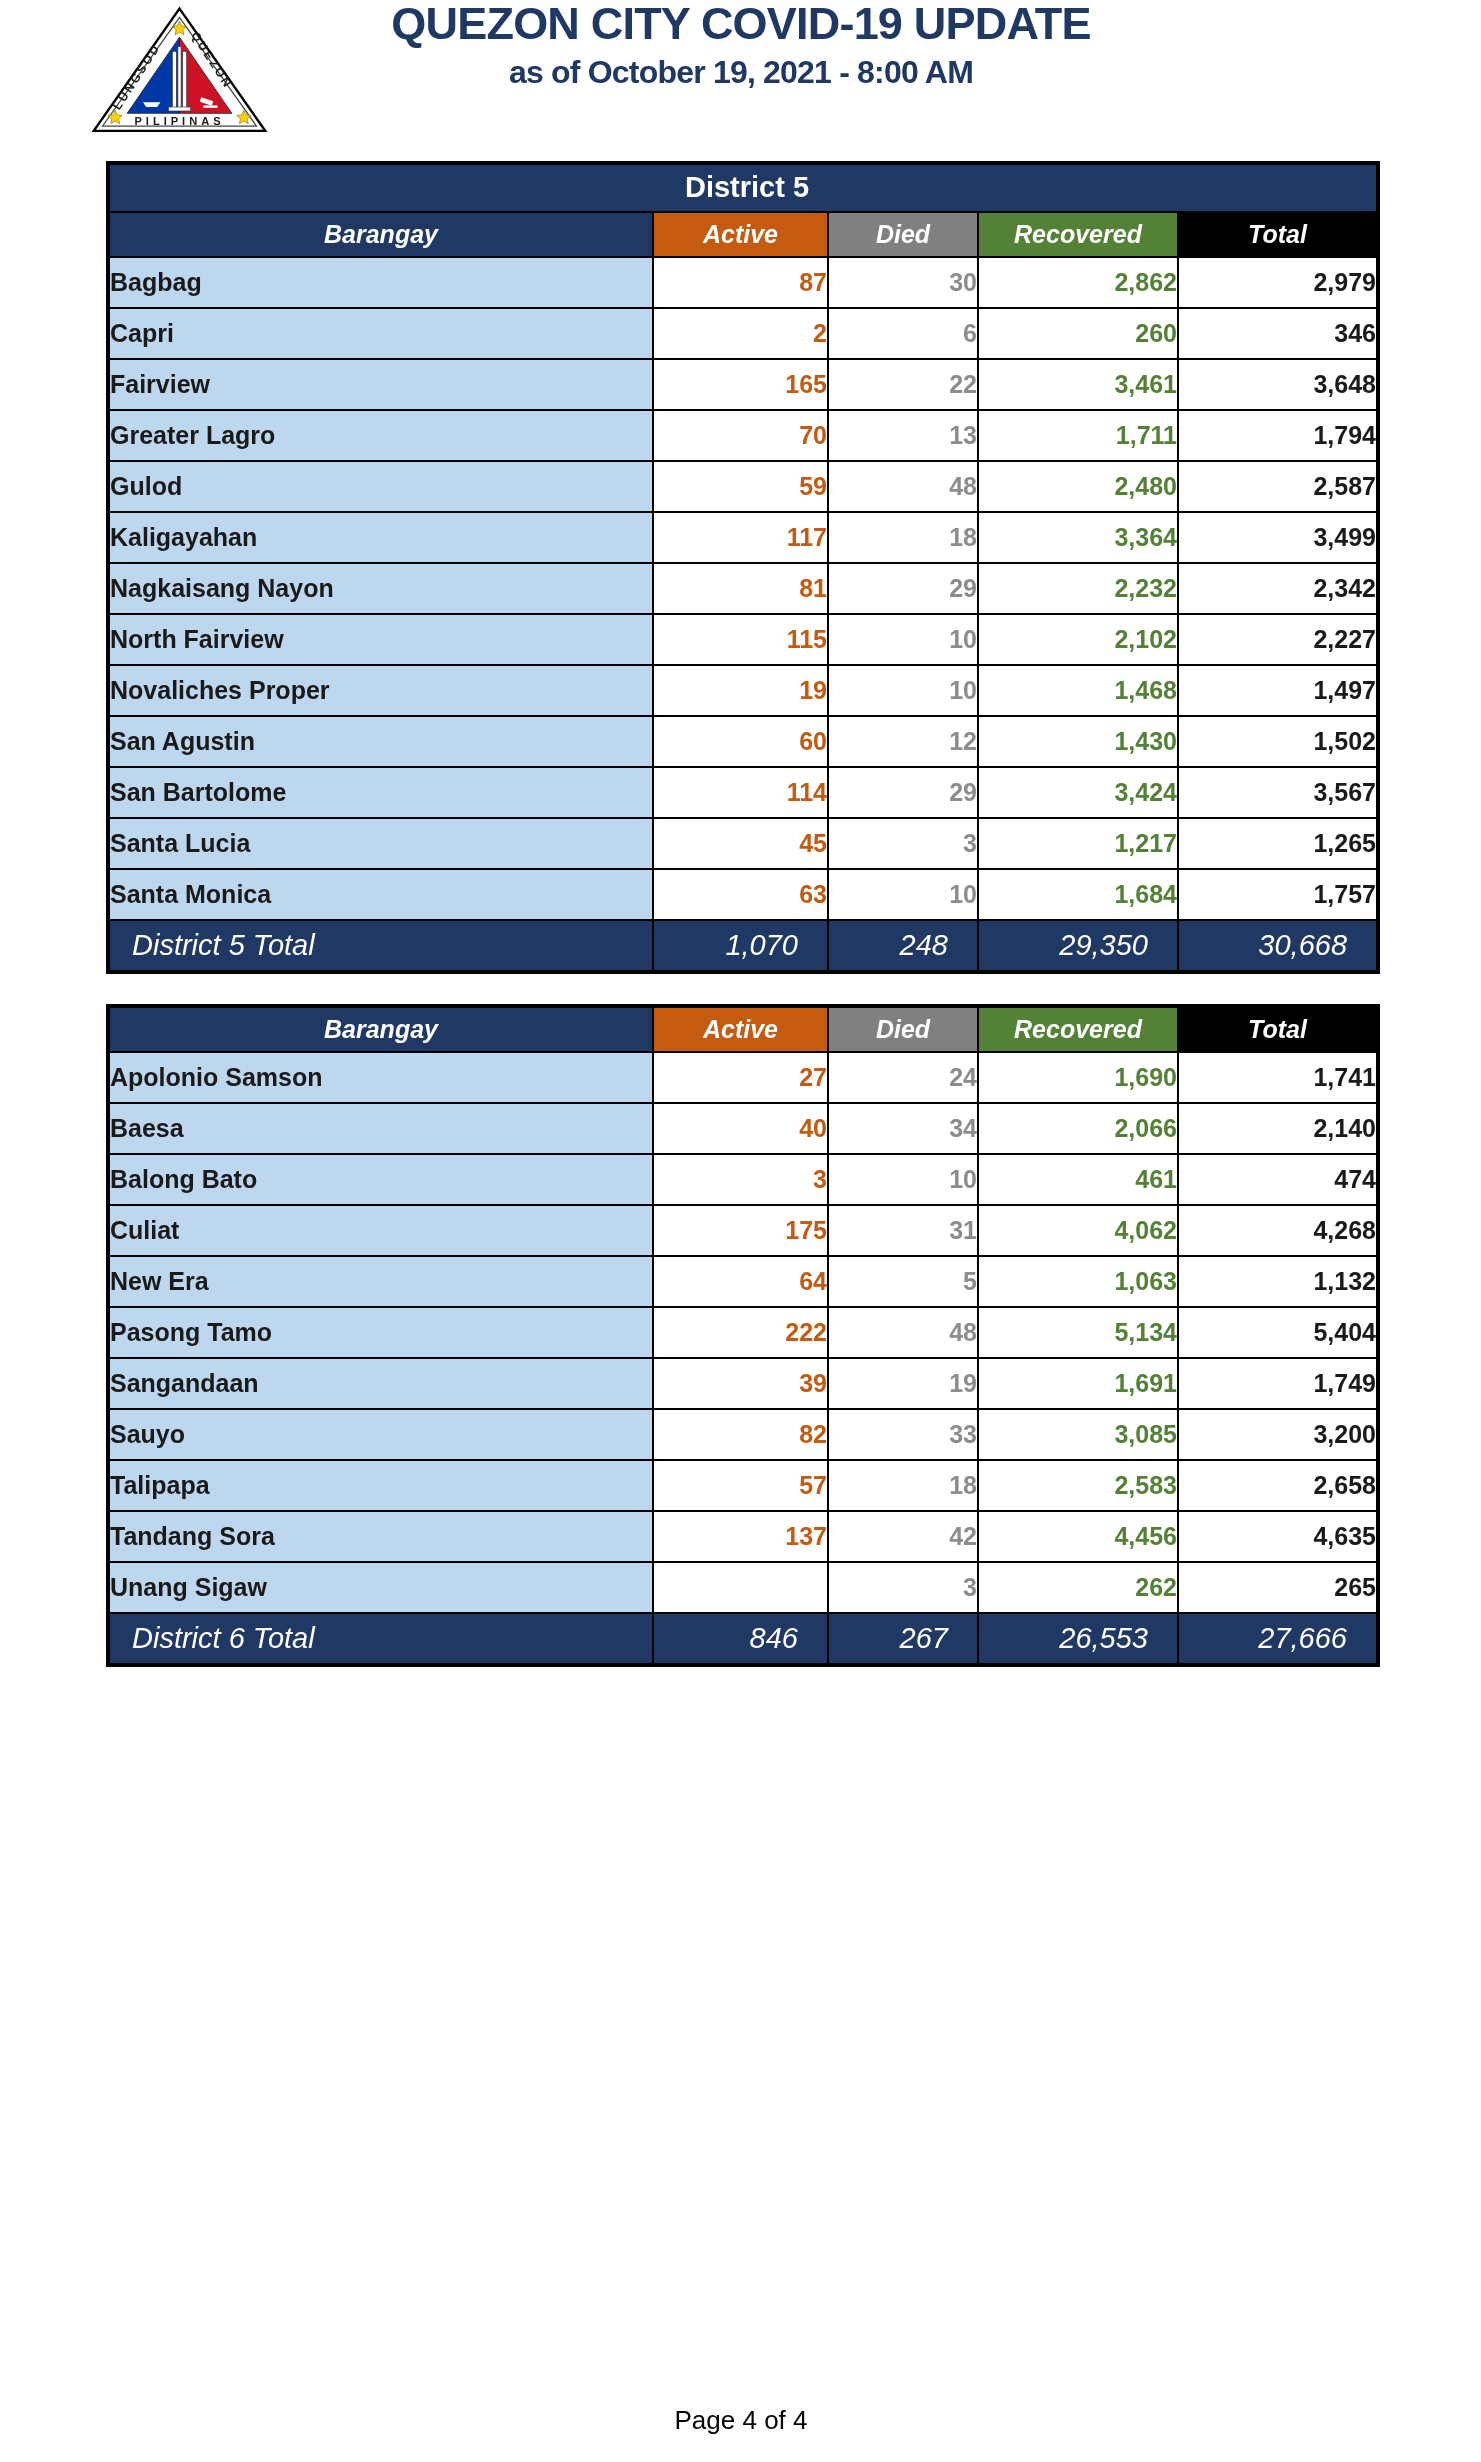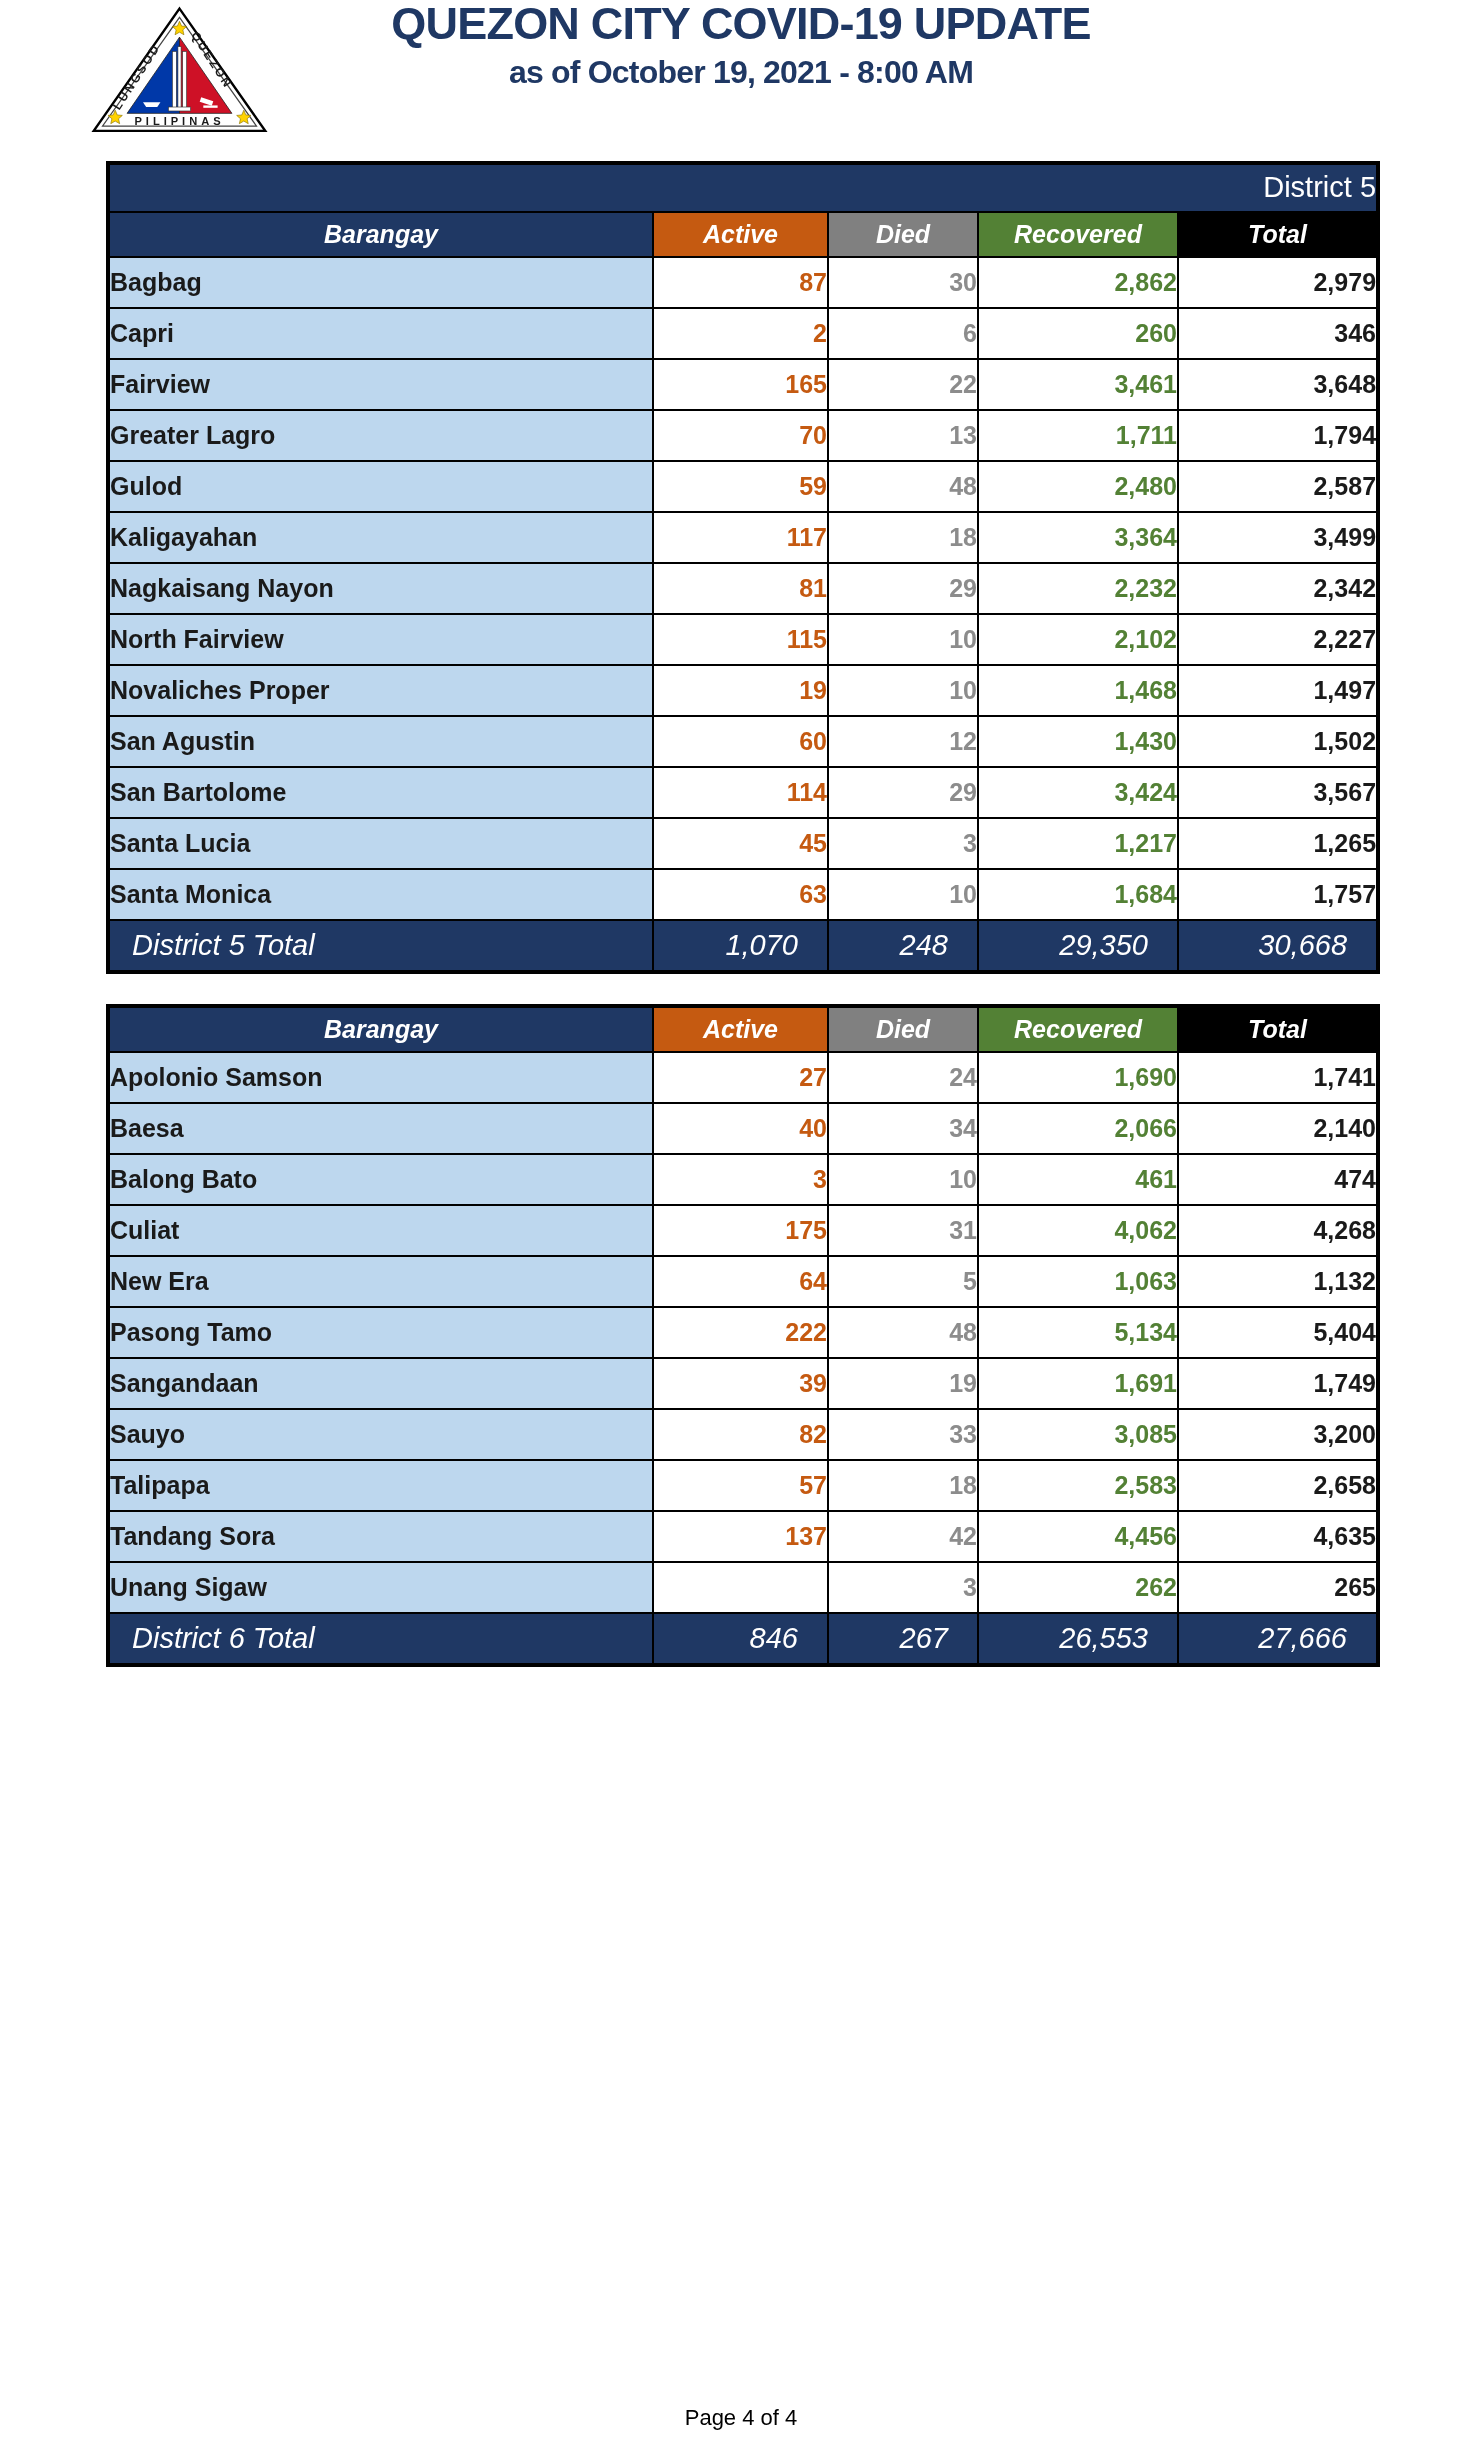--- a/index.html
+++ b/index.html
@@ -49,22 +49,22 @@
   col.c-active{width:175px;}
   col.c-died{width:150px;}
   col.c-recovered{width:200px;}
   col.c-total{width:200px;}
 
   tr.row-title th{
     background:#1F3864;
     color:#fff;
     height:46px;
     font-size:29px;
-    font-weight:normal;
-    text-align:right;
+    font-weight:bold;
+    text-align:center;
     padding-left:8px;
   }
   tr.row-head th{
     height:43px;
     color:#fff;
     font-size:25px;
     font-weight:bold;
     font-style:italic;
     text-align:center;
   }
@@ -98,21 +98,21 @@
   tr.row-total td.t-label{text-align:left;padding-left:22px;}
   tr.row-total td.t-num{text-align:right;padding-right:29px;}
 
   
   .footer{
     position:absolute;
     top:2405px;
     left:0;
     width:100%;
     text-align:center;
-    font-size:22px;
+    font-size:26px;
     color:#000;
   }
 </style>
 </head>
 <body>
 
 <div class="page">
 
   <div class="header">
     <svg class="logo" width="181" height="131" viewBox="0 0 228 164">

